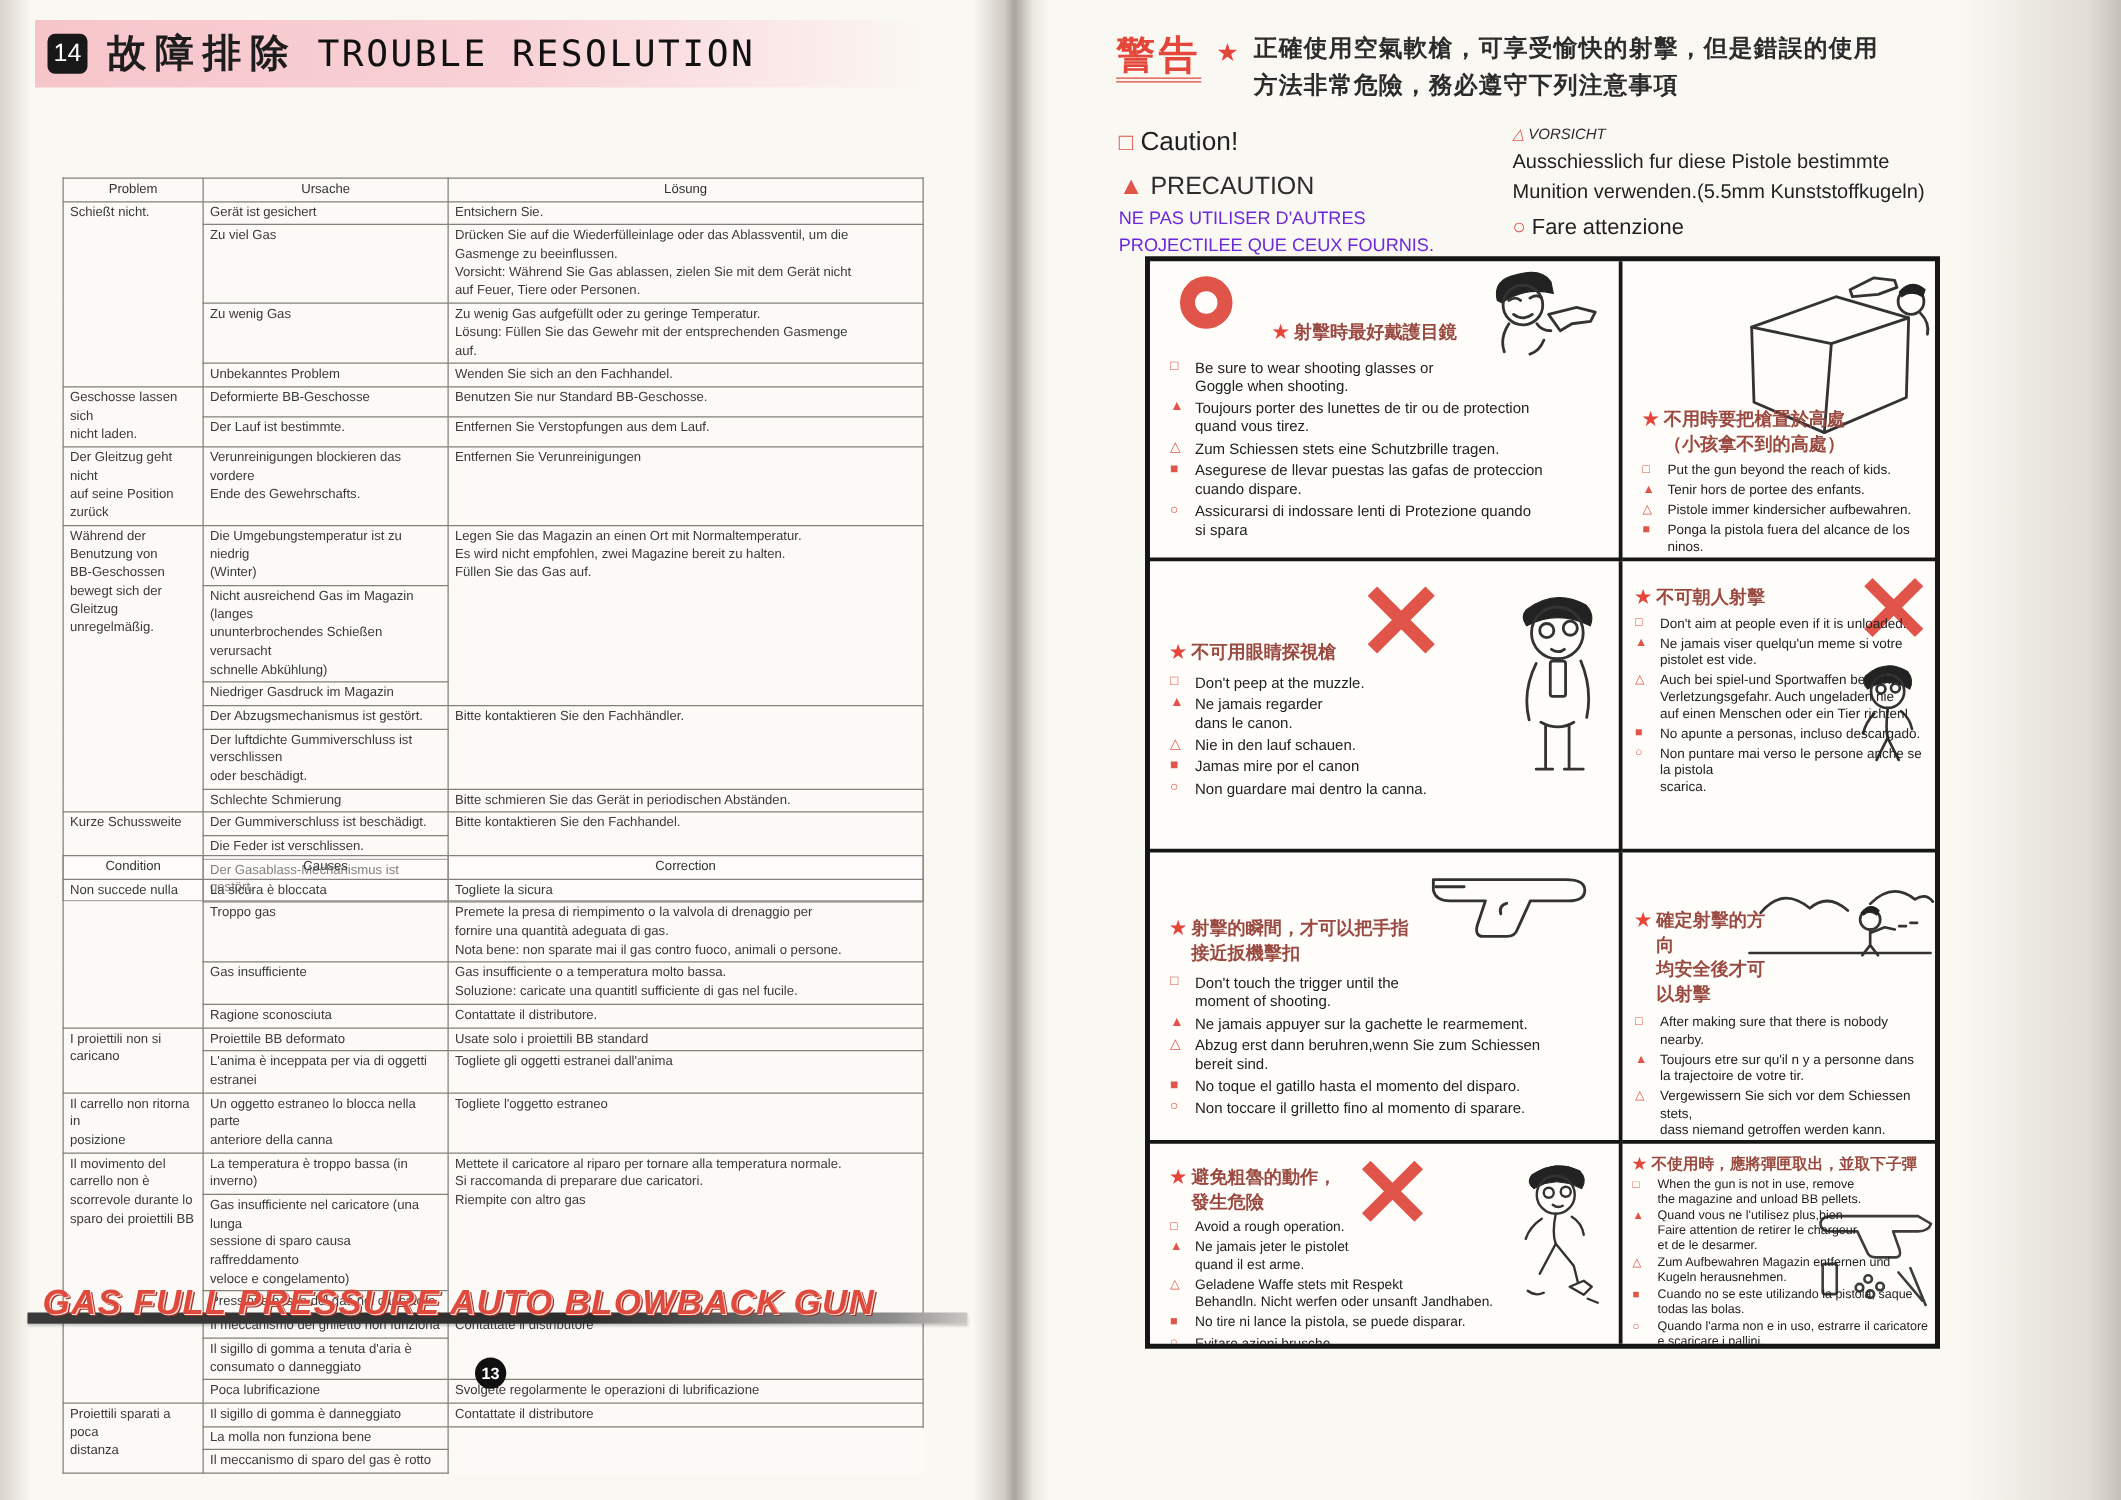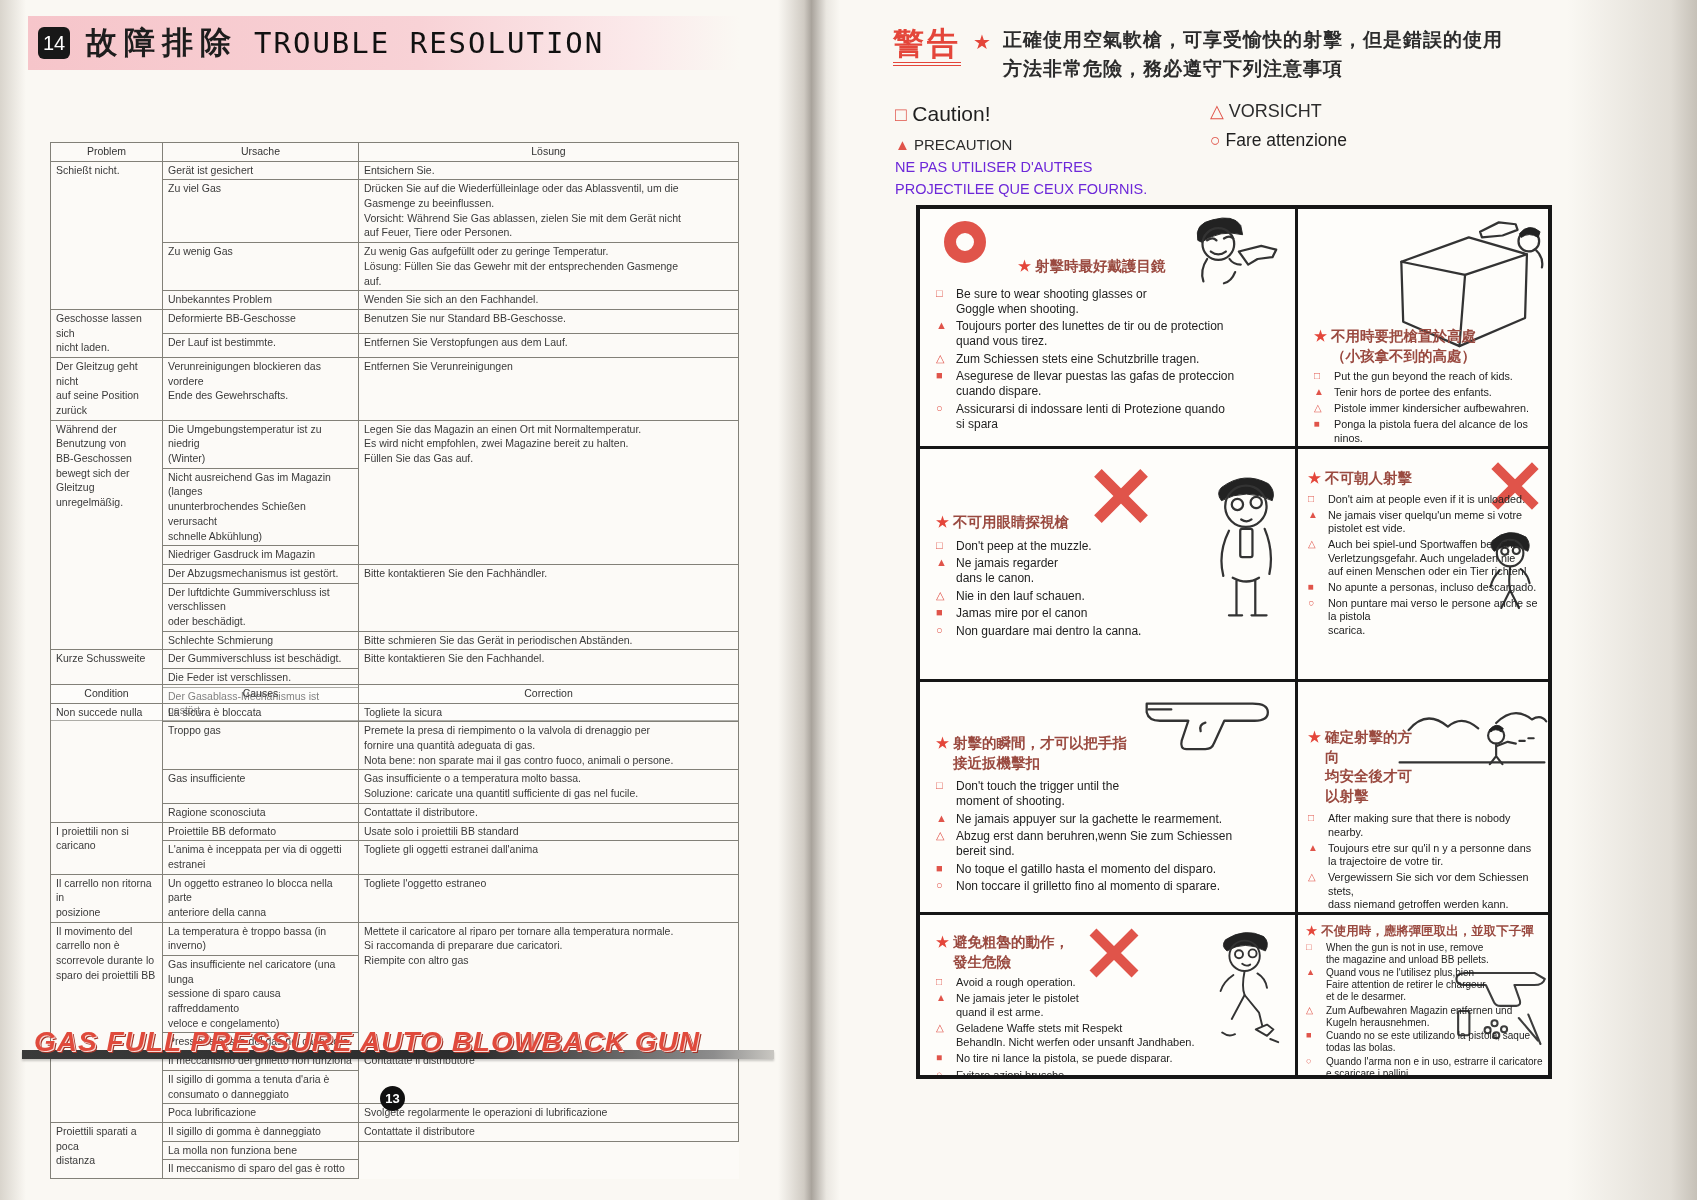--- a/index.html
+++ b/index.html
@@ -86,23 +86,23 @@
   .warn-star { color:#e4463a; font-size:20px; padding-top:4px; }
   .warn-lines { font-size:19px; font-weight:bold; color:#2c2c2c; line-height:1.5; letter-spacing:1px; }
 
   .caution-row { position:absolute; left:895px; top:98px; width:668px; display:flex; }
   .caution-col { line-height:1.5; }
   .caution-col.left  { width:315px; }
   .caution-col.right { width:350px; }
   .mk-red { color:#e0544a; }
   .c-caution { font-size:21px; color:#1f1f1f; }
   .c-caution .mk-red { font-size:19px; }
-  .c-precaution { font-size:15px; margin-top:4px; color:#2c2c2c; }
+  .c-precaution { font-size:20px; margin-top:4px; color:#2c2c2c; }
   .c-plain { font-size:14.5px; color:#6d28d9; white-space:pre-line; line-height:1.55; }
-  .c-vorsicht { font-size:18px; color:#2c2c2c; }
+  .c-vorsicht { font-size:12px; color:#2c2c2c;font-style:italic; }
   .c-de { font-size:16px; color:#222; white-space:pre-line; line-height:1.5; margin-top:2px; }
   .c-it { font-size:17.5px; color:#1f1f1f; margin-top:2px; }
 
   .warn-grid {
     position:absolute; left:916px; top:205px; width:636px;
     border:4px solid #161616; background:#fefdfa;
     display:grid; grid-template-columns:378px 250px;
     grid-template-rows:240px 233px 233px 160px;
   }
   .panel { position:relative; overflow:hidden; padding:6px 8px 4px 16px; }
@@ -375,20 +375,22 @@
 
   <div class="caution-row">
     <div class="caution-col left">
       <div class="c-caution"><span class="mk-red">□</span> <span>Caution!</span></div>
       <div class="c-precaution"><span class="mk-red">▲</span> <span>PRECAUTION</span></div>
       <div class="c-plain">NE PAS UTILISER D'AUTRES
 PROJECTILEE QUE CEUX FOURNIS.</div>
     </div>
     <div class="caution-col right">
       <div class="c-vorsicht"><span class="mk-red">△</span> <span>VORSICHT</span></div>
+      <div class="c-de">Ausschiesslich fur diese Pistole bestimmte
+Munition verwenden.(5.5mm Kunststoffkugeln)</div>
       <div class="c-it"><span class="mk-red">○</span> <span>Fare attenzione</span></div>
     </div>
   </div>
 
   <div class="warn-grid">
 
     <div class="panel p1 bR bB">
       <div class="big-o"></div>
       <svg class="deco kid" viewBox="0 0 120 100">
         <path class="hair" d="M18 30 Q14 12 34 8 Q56 2 64 14 L66 24 Q42 18 22 32 Z"></path>

